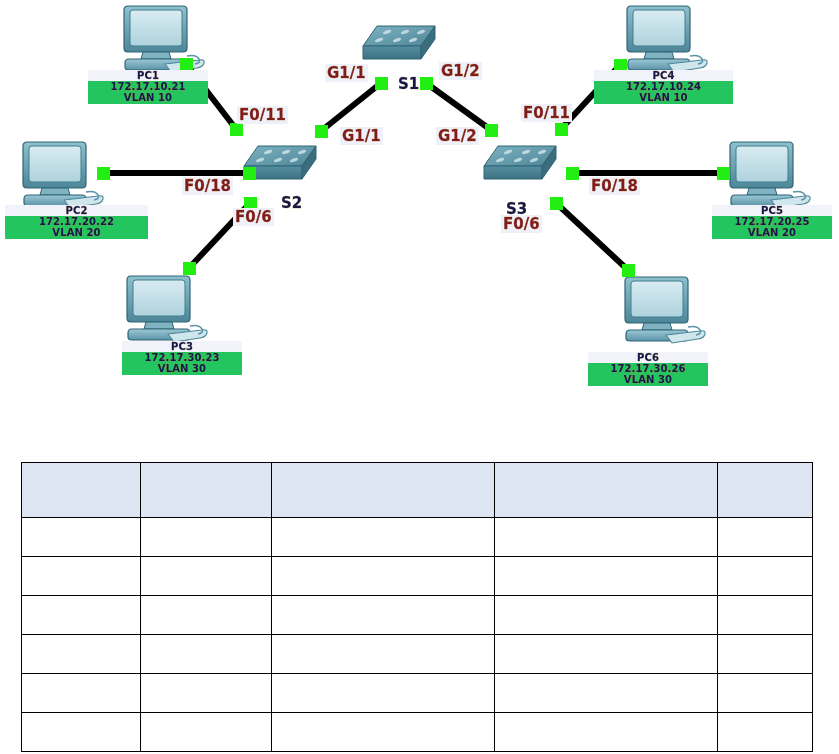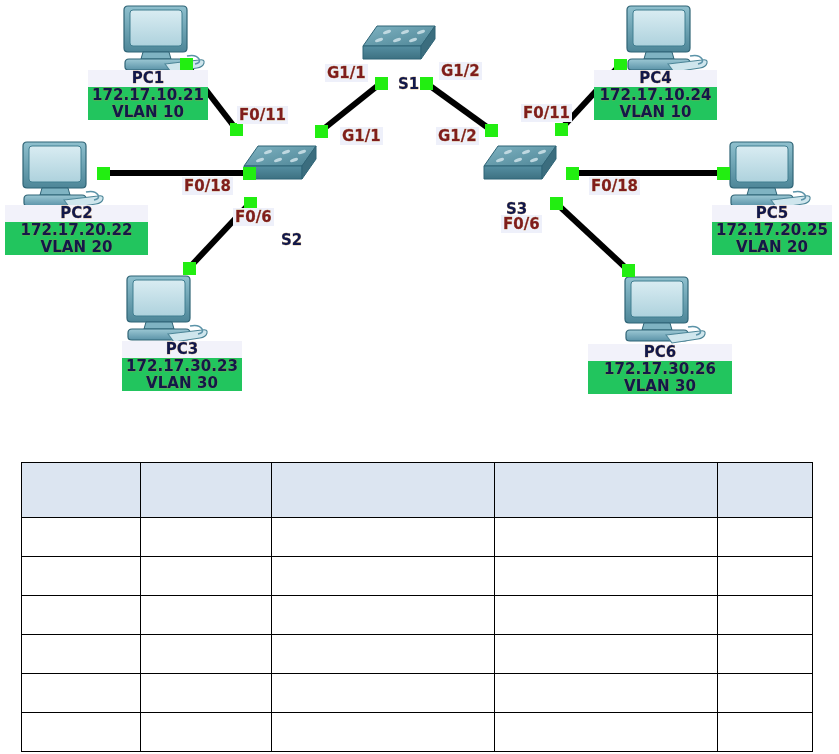--- a/index.html
+++ b/index.html
@@ -21,21 +21,21 @@
     top: 0;
     width: 839px;
     height: 440px;
   }
 
   
   .devlabel {
     position: absolute;
     text-align: center;
     line-height: 1.12;
-    font-size: 15px;
+    font-size: 10px;
     font-weight: bold;
     color: #12184a;
     white-space: nowrap;
     letter-spacing: 0.1px;
     -webkit-text-stroke: 0.35px #c08a3e;
     paint-order: stroke fill;
   }
   .devlabel .nm {
     display: block;
     background: #f2f2fa;
@@ -252,41 +252,41 @@
     <span class="ip">172.17.20.22</span>
     <span class="vl">VLAN 20</span>
   </div>
 
   <div class="devlabel" style="left:90px; top:341px; width:120px;padding-left:32px;">
     <span class="nm">PC3</span>
     <span class="ip">172.17.30.23</span>
     <span class="vl">VLAN 30</span>
   </div>
 
-  <div class="devlabel" style="left:594px; top:70px; width:123px;">
+  <div class="devlabel" style="left:594px; top:70px; width:139px;">
     <span class="nm">PC4</span>
     <span class="ip">172.17.10.24</span>
     <span class="vl">VLAN 10</span>
   </div>
 
   <div class="devlabel" style="left:712px; top:205px; width:120px;">
     <span class="nm">PC5</span>
     <span class="ip">172.17.20.25</span>
     <span class="vl">VLAN 20</span>
   </div>
 
-  <div class="devlabel" style="left:588px; top:344px; width:144px;">
+  <div class="devlabel" style="left:588px; top:352px; width:120px;">
     <span class="nm">PC6</span>
     <span class="ip">172.17.30.26</span>
     <span class="vl">VLAN 30</span>
   </div>
 
   
   <div class="switchname" style="left:398px; top:75px;">S1</div>
-  <div class="switchname" style="left:281px; top:194px;margin-top:37px;">S2</div>
+  <div class="switchname" style="left:281px; top:194px;">S2</div>
   <div class="switchname" style="left:506px; top:200px;">S3</div>
 
   
   <div class="portlabel" style="left:325px; top:64px;">G1/1</div>
   <div class="portlabel" style="left:439px; top:62px;">G1/2</div>
   <div class="portlabel" style="left:340px; top:127px;">G1/1</div>
   <div class="portlabel" style="left:436px; top:127px;">G1/2</div>
 
   <div class="portlabel" style="left:237px; top:106px;">F0/11</div>
   <div class="portlabel" style="left:182px; top:177px;">F0/18</div>

